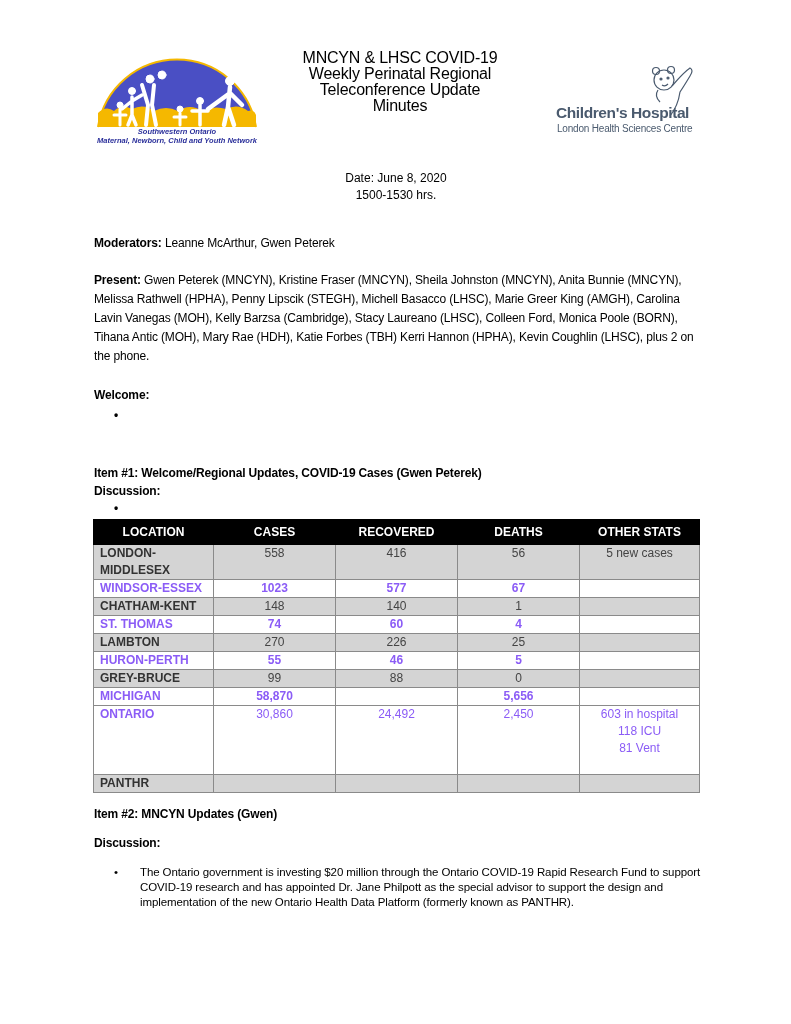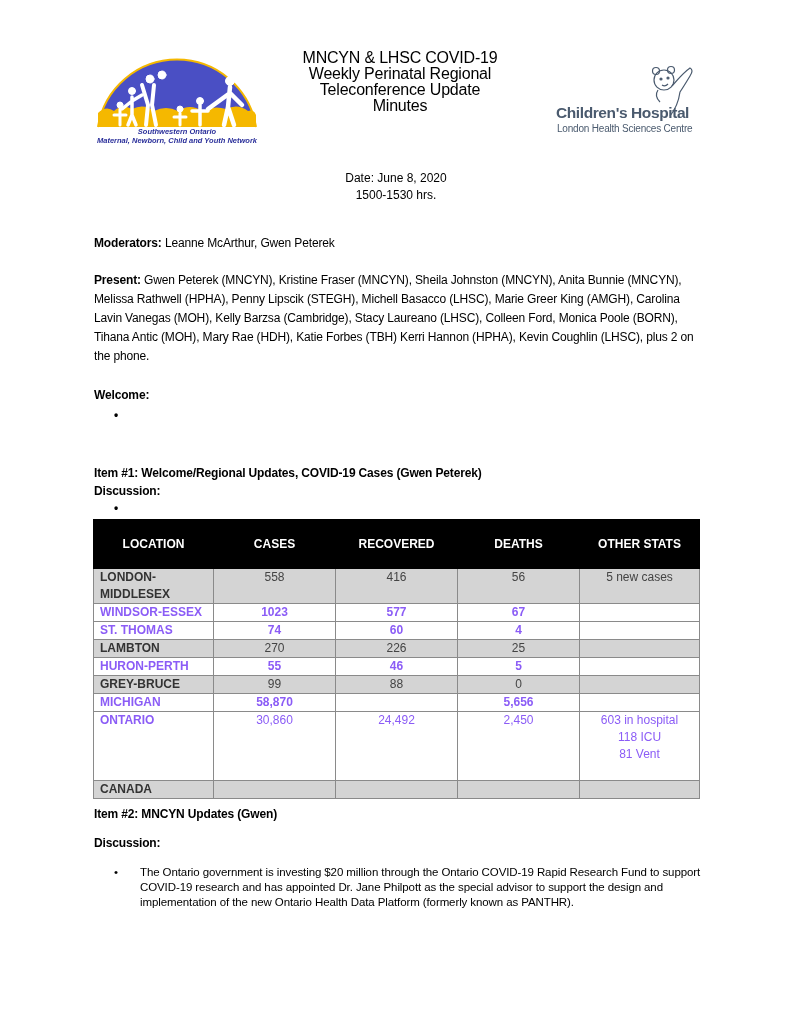--- a/index.html
+++ b/index.html
@@ -25,21 +25,21 @@
   .b { font-weight: bold; }
 
   ul.bul { margin: 0; padding: 0; list-style: none; }
   ul.bul li { position: relative; padding-left: 46px; }
   ul.bul li .dot { position: absolute; left: 20px; top: 0; }
 
   
   #cases-table { left: 93px; top: 519px; width: 606px; border-collapse: collapse;
                  font-size: 12px; table-layout: fixed; }
   #cases-table th { background: #000; color: #fff; font-weight: bold; height: 16px;
-                    padding: 16px 4px; border: 1px solid #000; text-align: center; line-height: 16px; }
+                    padding: 4px 4px; border: 1px solid #000; text-align: center; line-height: 16px; }
   #cases-table td { border: 1px solid #8a8a8a; padding: 0 6px; height: 17px; line-height: 17px;
                     text-align: center; vertical-align: top; }
   #cases-table td.loc { text-align: left; font-weight: bold; }
   #cases-table tr.grey td { background: #d4d4d4; color: #444; }
   #cases-table tr.grey td.loc { color: #333; }
   #cases-table tr.white td { background: #fff; font-weight: bold; color: #8b5cf6; }
   #cases-table tr.tall td { height: 34px; }
   #cases-table tr.xtall td { height: 68px; }
   .sub-bullet { display: inline-block; width: 30px; padding-left: 12px; }
   .stat-line { display: block; }
@@ -159,20 +159,27 @@
       <td>56</td>
       <td>5 new cases</td>
     </tr>
     <tr class="white">
       <td class="loc">WINDSOR-ESSEX</td>
       <td>1023</td>
       <td>577</td>
       <td>67</td>
       <td></td>
     </tr>
+    <tr class="grey">
+      <td class="loc">CHATHAM-KENT</td>
+      <td>148</td>
+      <td>140</td>
+      <td>1</td>
+      <td></td>
+    </tr>
     <tr class="white">
       <td class="loc">ST. THOMAS</td>
       <td>74</td>
       <td>60</td>
       <td>4</td>
       <td></td>
     </tr>
     <tr class="grey">
       <td class="loc">LAMBTON</td>
       <td>270</td>
@@ -206,21 +213,21 @@
       <td style="font-weight:normal">30,860</td>
       <td style="font-weight:normal">24,492</td>
       <td style="font-weight:normal">2,450</td>
       <td style="font-weight:normal">
         <span class="stat-line">603 in hospital</span>
         <span class="stat-line">118 ICU</span>
         <span class="stat-line">81 Vent</span>
       </td>
     </tr>
     <tr class="grey">
-      <td class="loc">CANADA</td>
+      <td class="loc">PANTHR</td>
       <td></td>
       <td></td>
       <td></td>
       <td></td>
     </tr>
   </tbody>
 </table>
 
 <div class="abs para calibri" style="top:806px;">
   <div class="b">Item #2: MNCYN Updates (Gwen)</div>

